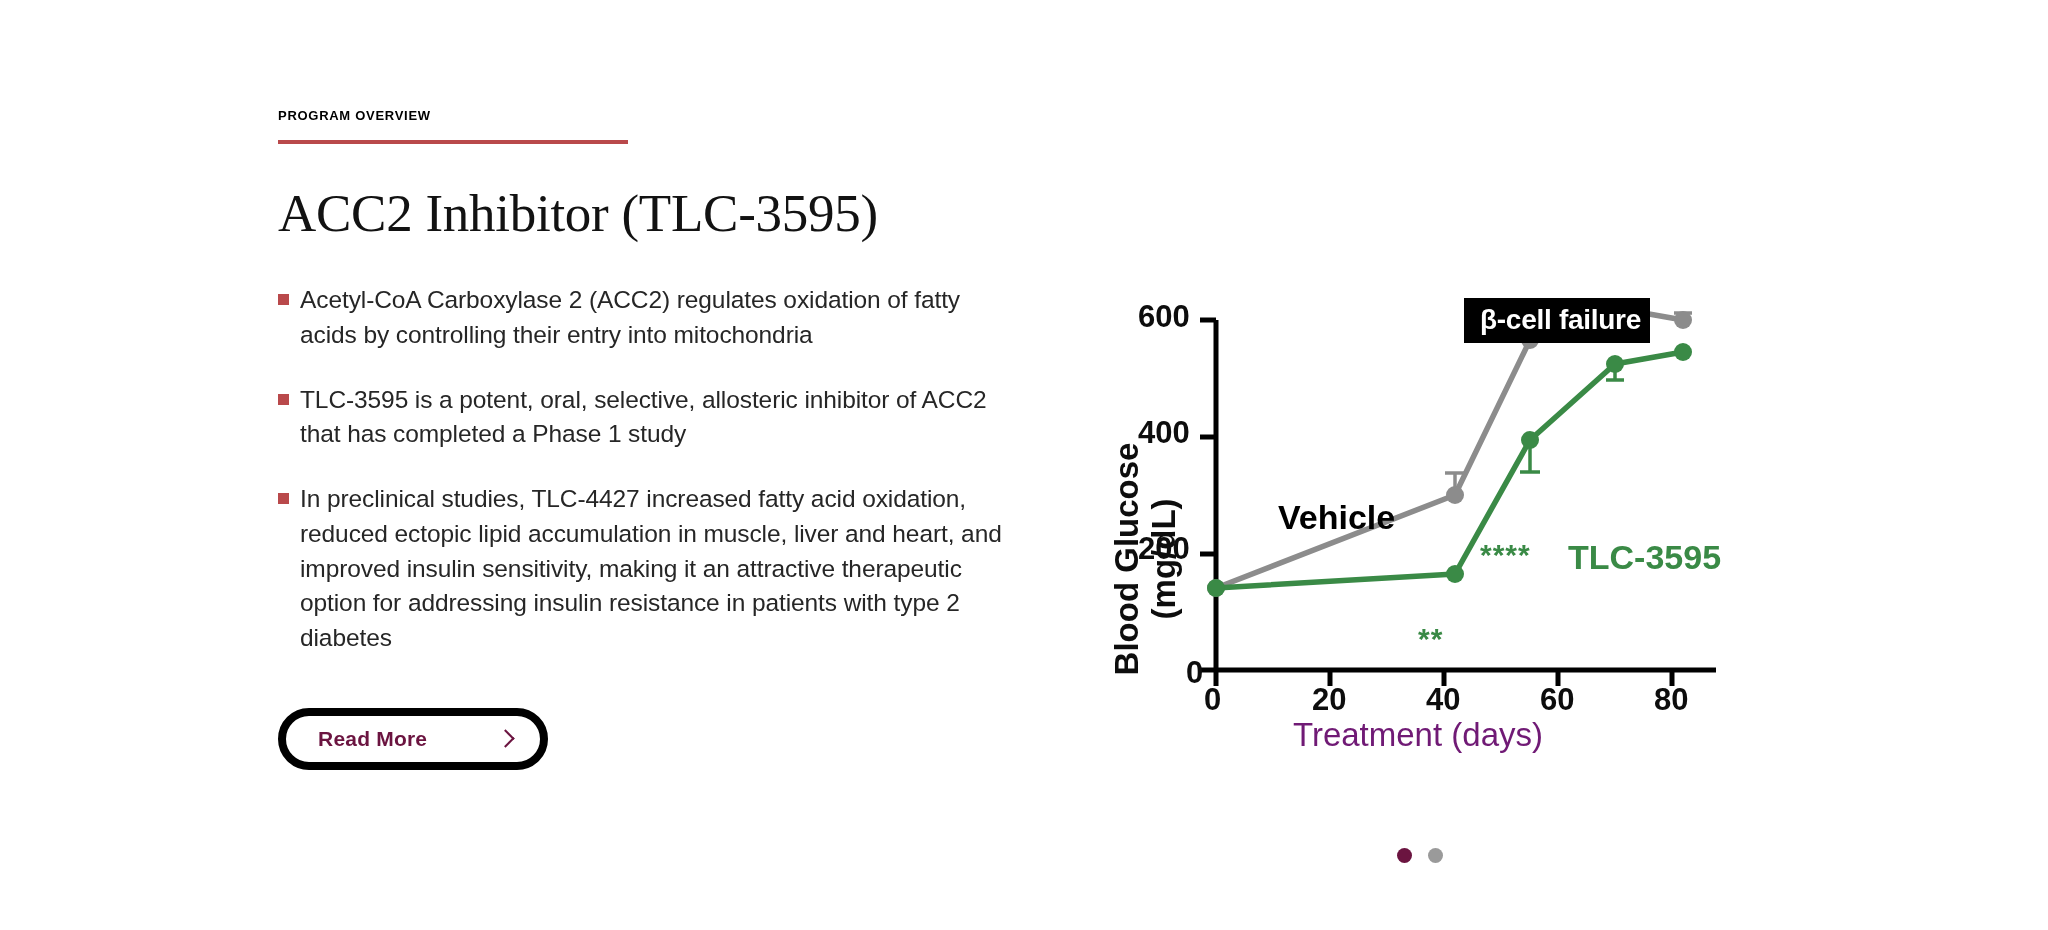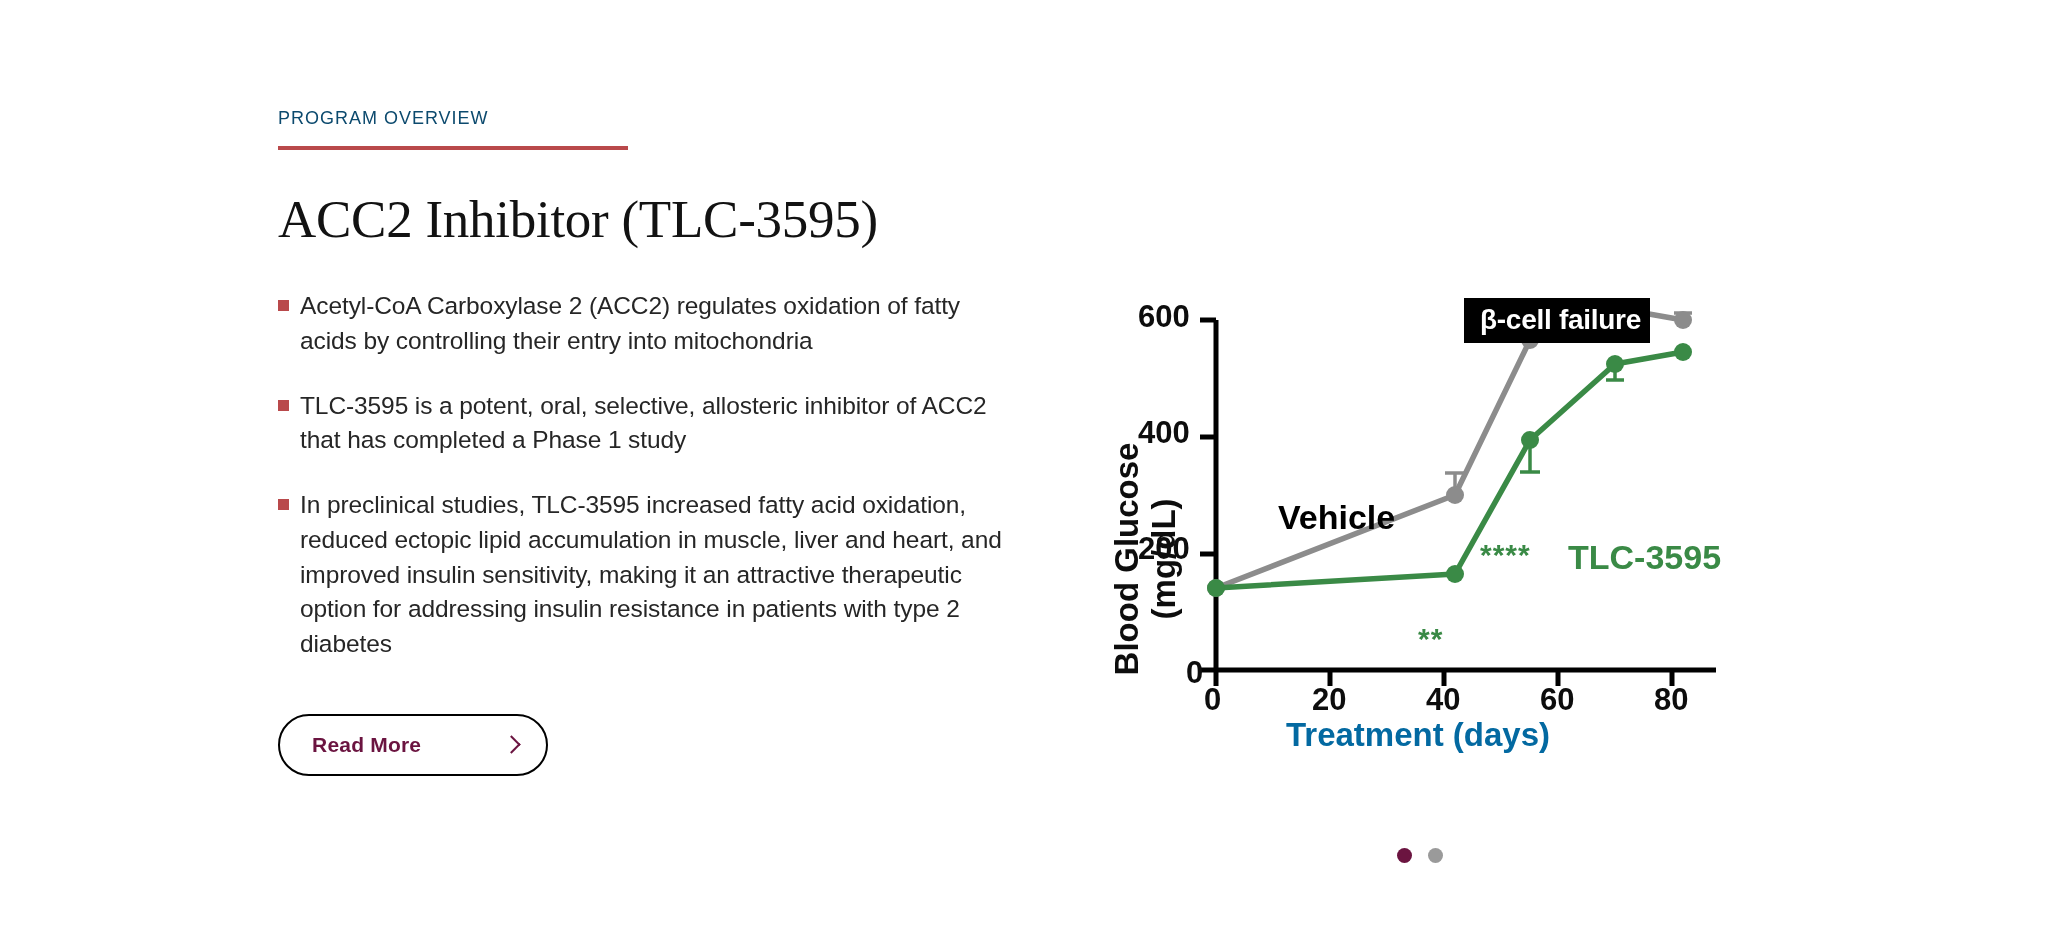--- a/index.html
+++ b/index.html
@@ -16,24 +16,24 @@
   }
 
   
   .left-col {
     position: absolute;
     left: 278px;
     top: 108px;
     width: 740px;
   }
   .eyebrow {
-    font-size: 18px;
-    font-weight: 400;
+    font-size: 13px;
+    font-weight: 700;
     letter-spacing: 0.055em;
-    color: #0c4a6e;
+    color: #000000;
     text-transform: uppercase;
     font-family: "Liberation Sans", sans-serif;
     line-height: 1.2;
   }
   .eyebrow-rule {
     margin-top: 16px;
     width: 350px;
     height: 4px;
     background: #b9494b;
   }
@@ -74,21 +74,21 @@
   }
 
   .read-more {
     display: inline-flex;
     align-items: center;
     justify-content: space-between;
     margin-top: 52px;
     width: 270px;
     height: 62px;
     padding: 0 28px 0 32px;
-    border: 2px solid #000000;
+    border: 8px solid #000000;
     border-radius: 34px;
     background: #ffffff;
     cursor: pointer;
   }
   .read-more-label {
     font-size: 21px;
     font-weight: 700;
     color: #6b1440;
     letter-spacing: 0.01em;
     font-family: "Liberation Sans", sans-serif;
@@ -201,22 +201,22 @@
     line-height: 1.12;
     font-family: "Liberation Sans", sans-serif;
   }
   .x-axis-title {
     position: absolute;
     left: 118px;
     top: 430px;
     width: 520px;
     text-align: center;
     font-size: 33px;
-    font-weight: 700;
-    color: #0369a1;
+    font-weight: 400;
+    color: #701a75;
     font-family: "Liberation Sans", sans-serif;
   }
 
   .tick-label {
     position: absolute;
     font-size: 31px;
     font-weight: 700;
     color: #0d0d0d;
     font-family: "Liberation Sans", sans-serif;
   }
@@ -254,21 +254,21 @@
       <li class="bullet">
         <span class="bullet-marker"></span>
         <span>Acetyl-CoA Carboxylase 2 (ACC2) regulates oxidation of fatty acids by controlling their entry into mitochondria</span>
       </li>
       <li class="bullet">
         <span class="bullet-marker"></span>
         <span>TLC-3595 is a potent, oral, selective, allosteric inhibitor of ACC2 that has completed a Phase 1 study</span>
       </li>
       <li class="bullet">
         <span class="bullet-marker"></span>
-        <span>In preclinical studies, TLC-3595 increased fatty acid oxidation, reduced ectopic lipid accumulation in muscle, liver and heart, and improved insulin sensitivity, making it an attractive therapeutic option for addressing insulin resistance in patients with type 2 diabetes</span>
+        <span>In preclinical studies, TLC-4427 increased fatty acid oxidation, reduced ectopic lipid accumulation in muscle, liver and heart, and improved insulin sensitivity, making it an attractive therapeutic option for addressing insulin resistance in patients with type 2 diabetes</span>
       </li>
     </ul>
 
     <a class="read-more">
       <span class="read-more-label">Read More</span>
       <span class="chev"></span>
     </a>
   </div>
 
   <div class="right-col">

